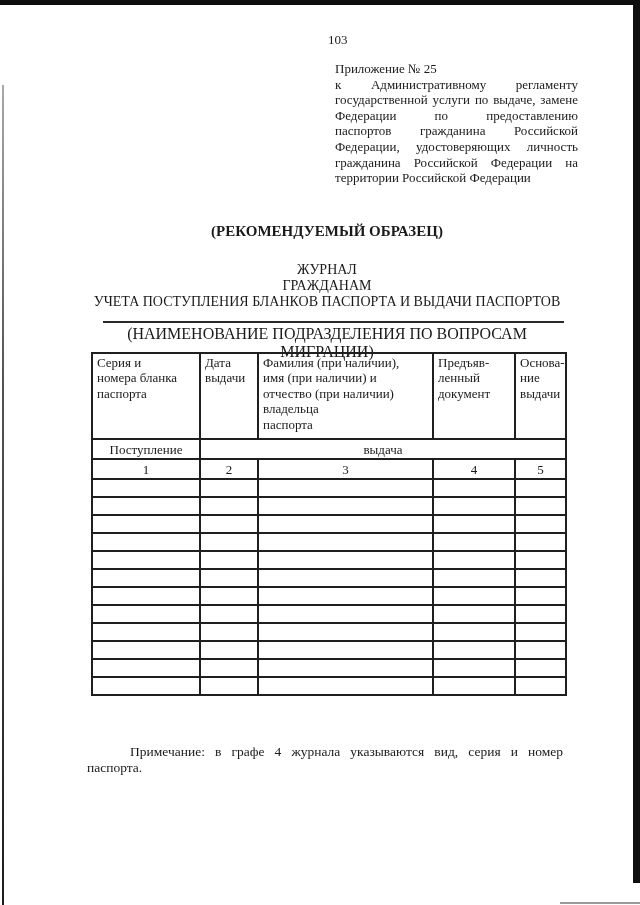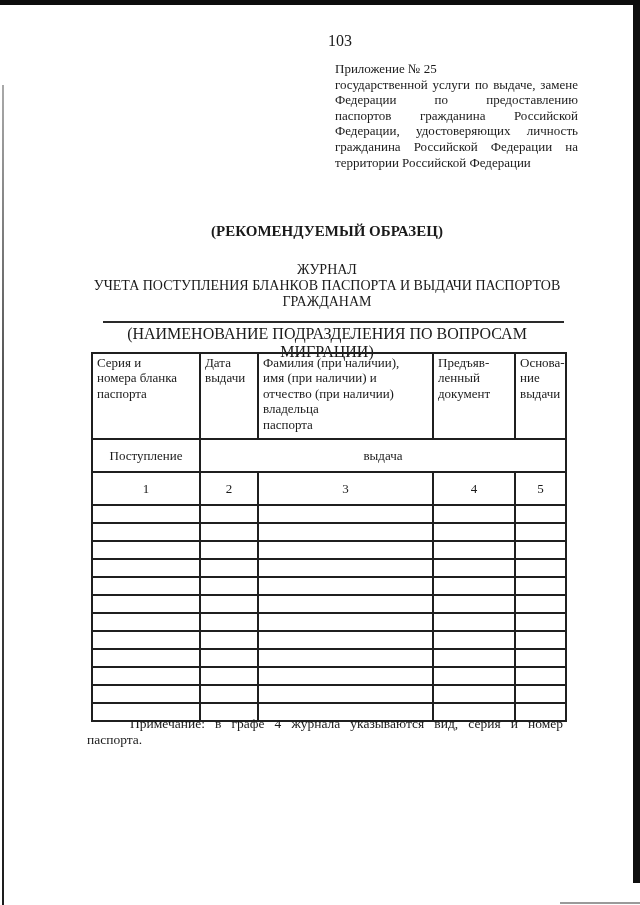--- a/index.html
+++ b/index.html
@@ -13,69 +13,70 @@
   }
   
   .scan-top    { position: absolute; left: 0; top: 0; width: 640px; height: 5px; background: #0d0d0d; }
   .scan-right  { position: absolute; left: 633px; top: 5px; width: 7px; height: 878px; background: #0f0f0f; }
   .scan-left   { position: absolute; left: 2px; top: 85px; width: 2px; height: 820px;
                  background: linear-gradient(#a9a9a9, #555 35%, #1c1c1c); }
   .scan-bottom { position: absolute; left: 560px; top: 902px; width: 80px; height: 2px; background: #9a9a9a; }
 
   
   .abs { position: absolute; }
-  #page-number { left: 328px; top: 32px; font-size: 16px; }
+  #page-number { left: 328px; top: 32px; font-size: 13px; }
   #appendix { left: 335px; top: 61px; width: 243px; font-size: 13px; line-height: 15.6px; }
   .jline { text-align: justify; text-align-last: justify; }
   #sample-label { left: 88px; top: 223px; width: 478px; text-align: center; font-weight: bold; font-size: 15px; }
   #journal-title { left: 88px; top: 262px; width: 478px; text-align: center; font-size: 14px; line-height: 16.2px; }
   #dept-underline { left: 103px; top: 321px; width: 461px; height: 2px; background: #2a2a2a; }
   #dept-caption { left: 88px; top: 325px; width: 478px; text-align: center; font-size: 16px; }
 
   
   #journal-table { left: 91px; top: 352px; }
   table { border-collapse: collapse; table-layout: fixed; width: 474px; }
   th, td { border: 2px solid #1f1f1f; font-weight: normal; font-size: 13px; overflow: hidden; }
   th {
     height: 86px; vertical-align: top; text-align: left;
     padding: 1px 3px 1px 4px; line-height: 15.4px; white-space: pre-line;
   }
-  .sub-row td, .num-row td { height: 33px; text-align: center; vertical-align: middle; padding: 0; line-height: 15px; }
+  .sub-row td, .num-row td { height: 20px; text-align: center; vertical-align: middle; padding: 0; line-height: 15px; }
   .empty-row td { height: 18px; }
 
   
   #note { left: 87px; top: 716px; width: 476px; font-size: 13.5px; line-height: 16px; }
-  #note .indent { text-indent: 43px; }
+  #note .indent { text-indent: 43px; margin-top: 28px; }
 </style>
 </head>
 <body>
 
 <div class="scan-top"></div>
 <div class="scan-right"></div>
 <div class="scan-left"></div>
 <div class="scan-bottom"></div>
 
 <div id="page-number" class="abs">103</div>
 
 <div id="appendix" class="abs">
   <div>Приложение № 25</div>
+  <div class="jline">к Административному регламенту</div>
   <div class="jline">государственной услуги по выдаче, замене</div>
   <div class="jline">Федерации по предоставлению</div>
   <div class="jline">паспортов гражданина Российской</div>
   <div class="jline">Федерации, удостоверяющих личность</div>
   <div class="jline">гражданина Российской Федерации на</div>
   <div>территории Российской Федерации</div>
 </div>
 
 <div id="sample-label" class="abs">(РЕКОМЕНДУЕМЫЙ ОБРАЗЕЦ)</div>
 
 <div id="journal-title" class="abs">
   <div>ЖУРНАЛ</div>
+  <div>ГРАЖДАНАМ</div>
   <div>УЧЕТА ПОСТУПЛЕНИЯ БЛАНКОВ ПАСПОРТА И ВЫДАЧИ ПАСПОРТОВ</div>
-  <div>ГРАЖДАНАМ</div>
 </div>
 
 <div id="dept-underline" class="abs"></div>
 <div id="dept-caption" class="abs">(НАИМЕНОВАНИЕ ПОДРАЗДЕЛЕНИЯ ПО ВОПРОСАМ МИГРАЦИИ)</div>
 
 <div id="journal-table" class="abs">
   <table>
     <colgroup>
       <col style="width:108px">
         <col style="width:58px">

